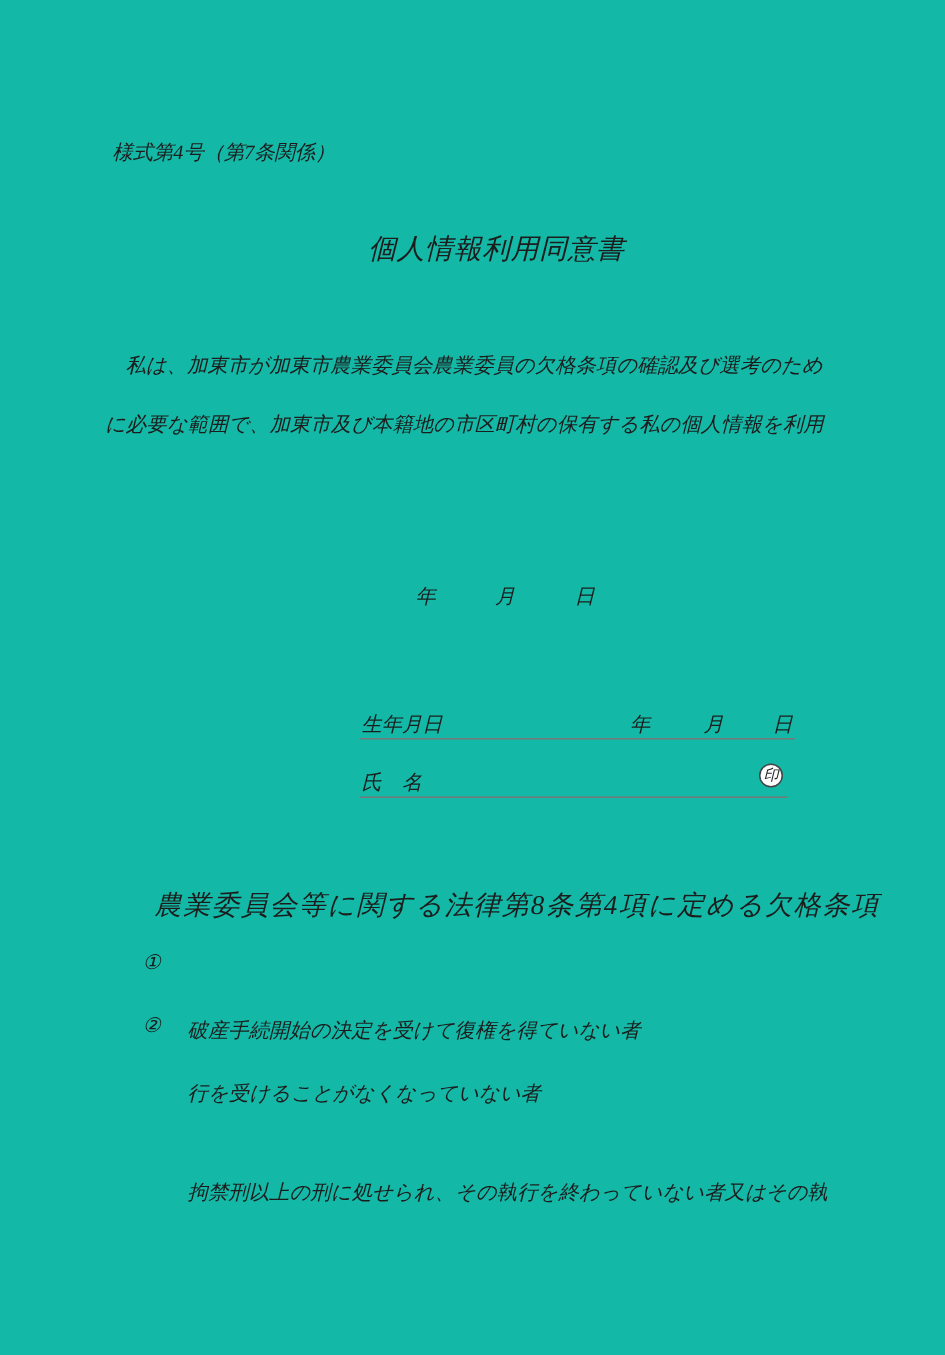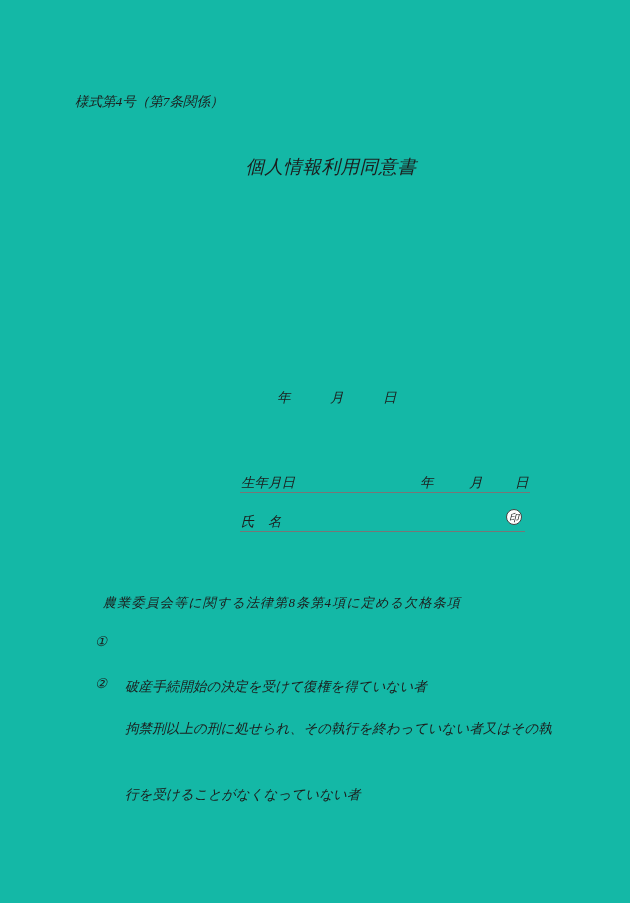--- a/index.html
+++ b/index.html
@@ -94,21 +94,21 @@
     font-size: 10px;
     line-height: 16px;
     text-align: center;
     box-sizing: border-box;
     background: #fdfdfd;
   }
   .dq-heading {
     position: absolute;
     left: 103px;
     top: 595px;
-    font-size: 13px;
+    font-size: 18px;
     line-height: 16px;
     letter-spacing: 1.2px;
     white-space: nowrap;
   }
   .dq-item {
     position: absolute;
     left: 95px;
     display: flex;
     font-size: 13.5px;
   }
@@ -128,20 +128,22 @@
 </head>
 <body>
 
 <div class="page">
 
   <div class="form-number">様式第4号（第7条関係）</div>
 
   <h1 class="doc-title">個人情報利用同意書</h1>
 
   <div class="body-text">
+    <span class="body-line">　私は、加東市が加東市農業委員会農業委員の欠格条項の確認及び選考のため</span>
+    <span class="body-line">に必要な範囲で、加東市及び本籍地の市区町村の保有する私の個人情報を利用</span>
   </div>
 
   <div class="date-row">
     <span class="dl-year">年</span>
     <span class="dl-month">月</span>
     <span class="dl-day">日</span>
   </div>
 
 
   <div class="field-row row-birthdate">
@@ -161,18 +163,18 @@
   <div class="dq-item item-1">
     <span class="dq-num">①</span>
     <span class="dq-text">
       <span class="dq-line">破産手続開始の決定を受けて復権を得ていない者</span>
     </span>
   </div>
 
   <div class="dq-item item-2">
     <span class="dq-num">②</span>
     <span class="dq-text">
+      <span class="dq-line">行を受けることがなくなっていない者</span>
       <span class="dq-line">拘禁刑以上の刑に処せられ、その執行を終わっていない者又はその執</span>
-      <span class="dq-line">行を受けることがなくなっていない者</span>
     </span>
   </div>
 
 </div>
 
 </body></html>

